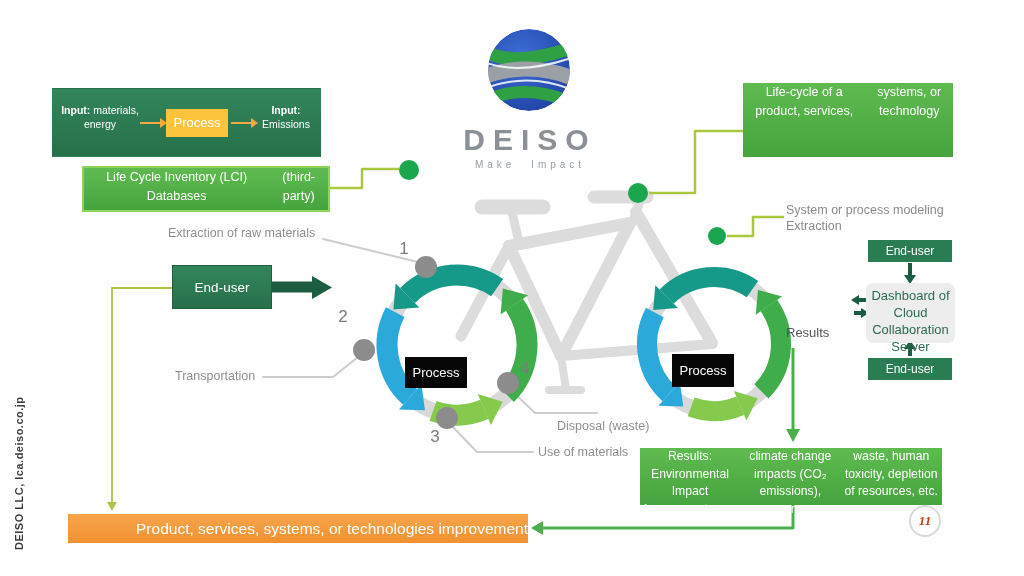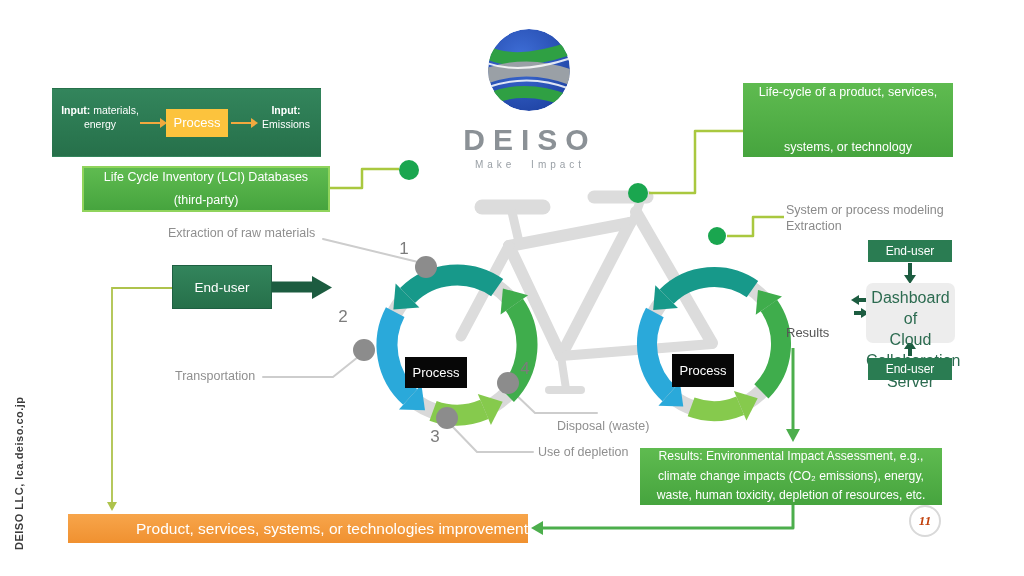--- a/index.html
+++ b/index.html
@@ -11,35 +11,35 @@
   .footer-vert{writing-mode:vertical-rl;transform:rotate(180deg);font-size:11px;font-weight:700;color:#3b3b3b;letter-spacing:.5px}
 
   .box-dkgreen{background:linear-gradient(180deg,#33855c,#26704a);color:#fff}
   .ipo{border:1px solid #24684600}
   .ipo .blk{position:absolute;font-size:10.5px;line-height:1.3;text-align:center;color:#fff}
   .ipo b{font-weight:700}
   .chip-yellow{position:absolute;background:#fcc33d;color:#fff;text-align:center;font-size:13px}
   .harrow{position:absolute;height:2px;background:#f2a93e}
   .harrow::after{content:'';position:absolute;right:-7px;top:-4px;border-left:7px solid #f2a93e;border-top:5px solid transparent;border-bottom:5px solid transparent}
 
-  .box-green{background:linear-gradient(180deg,#5fbb50,#46a43e);color:#fff;text-align:center;display:flex;flex-direction:column;justify-content:space-between}
+  .box-green{background:linear-gradient(180deg,#5fbb50,#46a43e);color:#fff;text-align:center;display:flex;flex-direction:row;justify-content:flex-start}
   .lci{border:2px solid #90d45c;font-size:12.5px;line-height:1.5}
   .lifecycle{font-size:12.5px;line-height:1.55}
   .resultsbox{font-size:12.2px;line-height:1.45}
 
   .brand{font-size:30px;font-weight:700;letter-spacing:8px;color:#8b9196;text-align:center}
   .tagline{font-size:10px;letter-spacing:4px;word-spacing:9px;color:#9aa0a6;text-align:center}
 
   .glabel{color:#8f8f8f;font-size:12.5px;white-space:nowrap}
   .gnum{color:#7c7c7c;font-size:17px;width:16px;text-align:center}
 
   .enduser-sm{background:#2a7c52;color:#fff;font-size:12px;text-align:center;line-height:22px}
   .enduser-lg{display:flex;align-items:center;justify-content:center;font-size:13.5px;border:1px solid #1e5f42}
 
-  .dashboard{background:#ededed;border-radius:7px;color:#2c6b50;font-size:16px;line-height:1.32;text-align:center;padding-top:4px}
+  .dashboard{background:#ededed;border-radius:7px;color:#2c6b50;font-size:13px;line-height:1.32;text-align:center;padding-top:4px}
 
   .bubble{background:#fff;border:1.5px solid #61a14e;border-radius:2px;color:#4d4d4d;font-size:11.5px;line-height:1.35;text-align:center;padding-top:7px}
   .bubble::after{content:'';position:absolute;left:26px;bottom:-7px;width:12px;height:12px;background:#fff;border-right:1.5px solid #61a14e;border-bottom:1.5px solid #61a14e;transform:rotate(45deg)}
 
   .pbox{background:#070707;color:#fff;text-align:center;font-size:13px}
   .results-lab{color:#555;font-size:13px}
   .orange{background:linear-gradient(180deg,#f7a54b,#f09130);color:#fff;text-align:right;font-size:15.5px;line-height:29px}
   .pagenum{border:2px solid #d9d9d9;border-radius:50%;background:#fff;color:#c2410c;font-family:"Liberation Serif",serif;font-style:italic;font-weight:700;font-size:13px;text-align:center;line-height:28px}
   .blkline{display:block}
 </style>
@@ -200,21 +200,21 @@
     <span class="blkline">Cloud</span>
     <span class="blkline">Collaboration</span>
     <span class="blkline">Server</span>
   </div>
   <div class="ov enduser-sm" style="left:868px;top:358px;width:84px;height:22px">End-user</div>
 
 
   <div class="ov glabel" style="left:168px;top:226px">Extraction of raw materials</div>
   <div class="ov glabel" style="left:175px;top:369px">Transportation</div>
   <div class="ov glabel" style="left:557px;top:419px">Disposal (waste)</div>
-  <div class="ov glabel" style="left:538px;top:445px">Use of depletion</div>
+  <div class="ov glabel" style="left:538px;top:445px">Use of materials</div>
 
   <div class="ov gnum" style="left:396px;top:239px">1</div>
   <div class="ov gnum" style="left:335px;top:307px">2</div>
   <div class="ov gnum" style="left:427px;top:427px">3</div>
   <div class="ov gnum" style="left:517px;top:359px">4</div>
 
   <div class="ov box-dkgreen enduser-lg" style="left:172px;top:265px;width:100px;height:44px">End-user</div>
 
   <div class="ov pbox" style="left:405px;top:357px;width:62px;height:31px;line-height:31px">Process</div>
   <div class="ov pbox" style="left:672px;top:354px;width:62px;height:33px;line-height:33px">Process</div>

